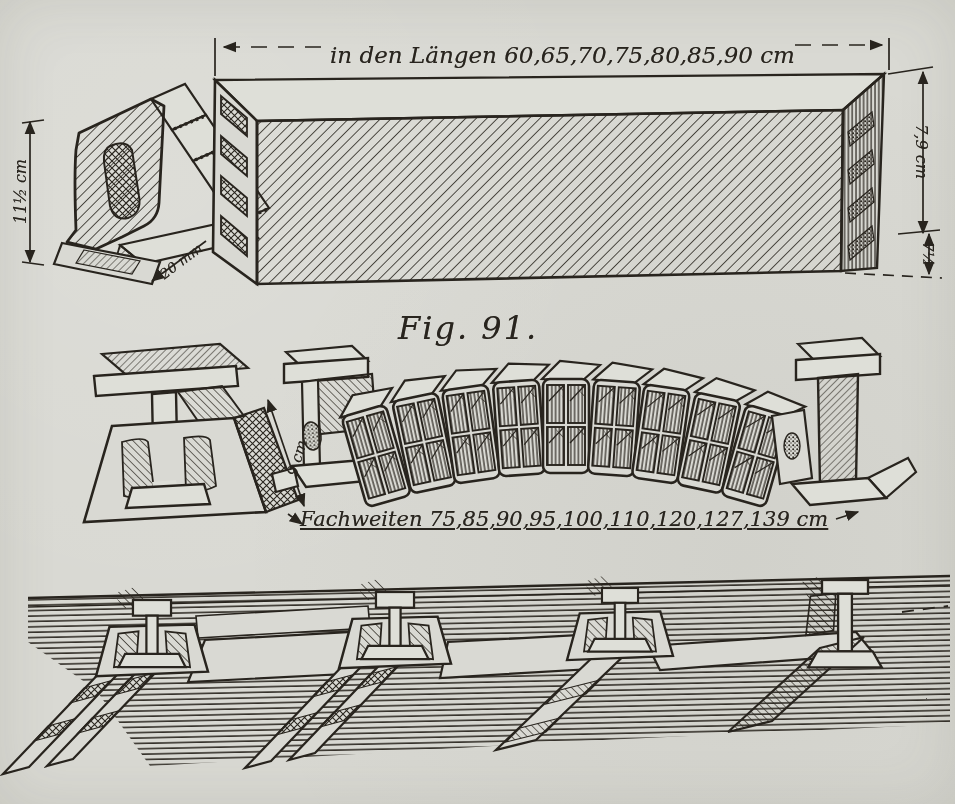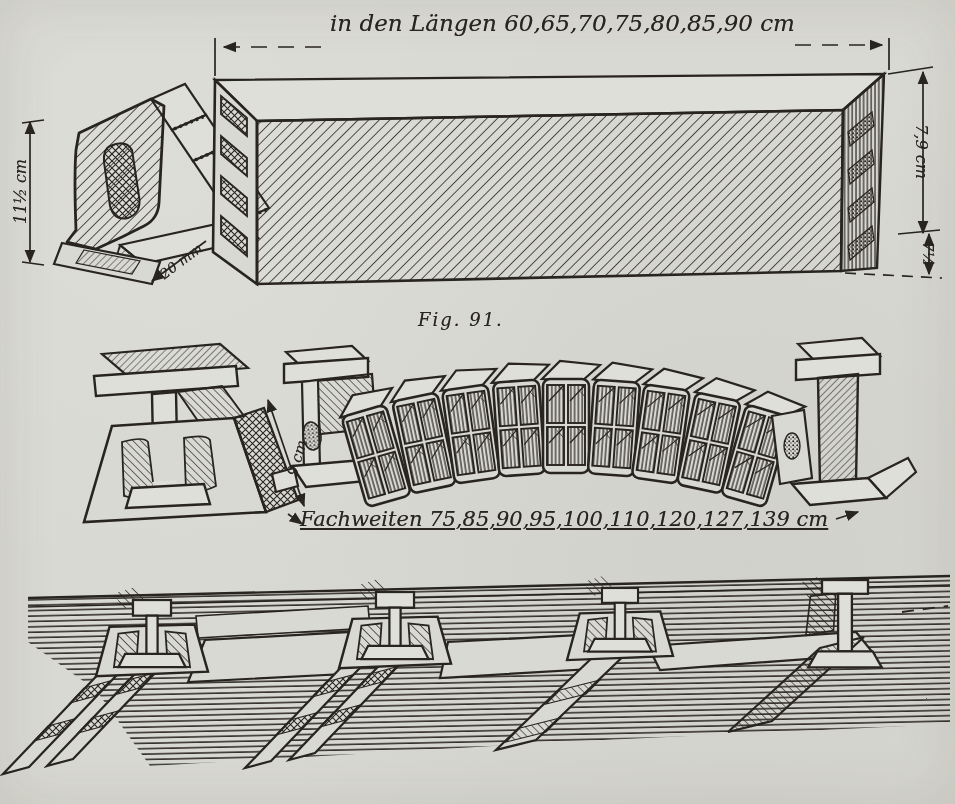--- a/index.html
+++ b/index.html
@@ -17,22 +17,22 @@
   svg{position:absolute;left:0;top:0;}
   .lbl{
     position:absolute;
     font-family:"DejaVu Serif", serif;
     font-style:italic;
     color:#28241e;
     white-space:nowrap;
     text-shadow:0 0 .5px rgba(40,36,30,.55);
     -webkit-user-select:none;user-select:none;
   }
-  .lbl-lengths{left:330px;top:10px;width:460px;text-align:center;font-size:23px;}
-  .lbl-caption{left:418px;top:309px;font-size:18px;letter-spacing:2px;}
+  .lbl-lengths{left:330px;top:42px;width:460px;text-align:center;font-size:23px;}
+  .lbl-caption{left:398px;top:309px;font-size:32px;letter-spacing:2px;}
   .lbl-fach{left:300px;top:507px;font-size:21px;text-decoration:underline;}
   .lbl-hleft{left:-50px;top:182px;width:140px;text-align:center;font-size:16px;transform:rotate(-90deg);}
   .lbl-hright{left:876px;top:142px;width:90px;text-align:center;font-size:16px;transform:rotate(90deg);}
   .lbl-wright{left:898px;top:245px;width:60px;text-align:center;font-size:15px;transform:rotate(90deg);}
   .lbl-web{left:140px;top:253px;width:82px;text-align:center;font-size:14px;transform:rotate(-37deg);}
   .lbl-slope{left:262px;top:449px;width:70px;text-align:center;font-size:15px;transform:rotate(-73deg);}
 </style>
 </head>
 <body>
 

